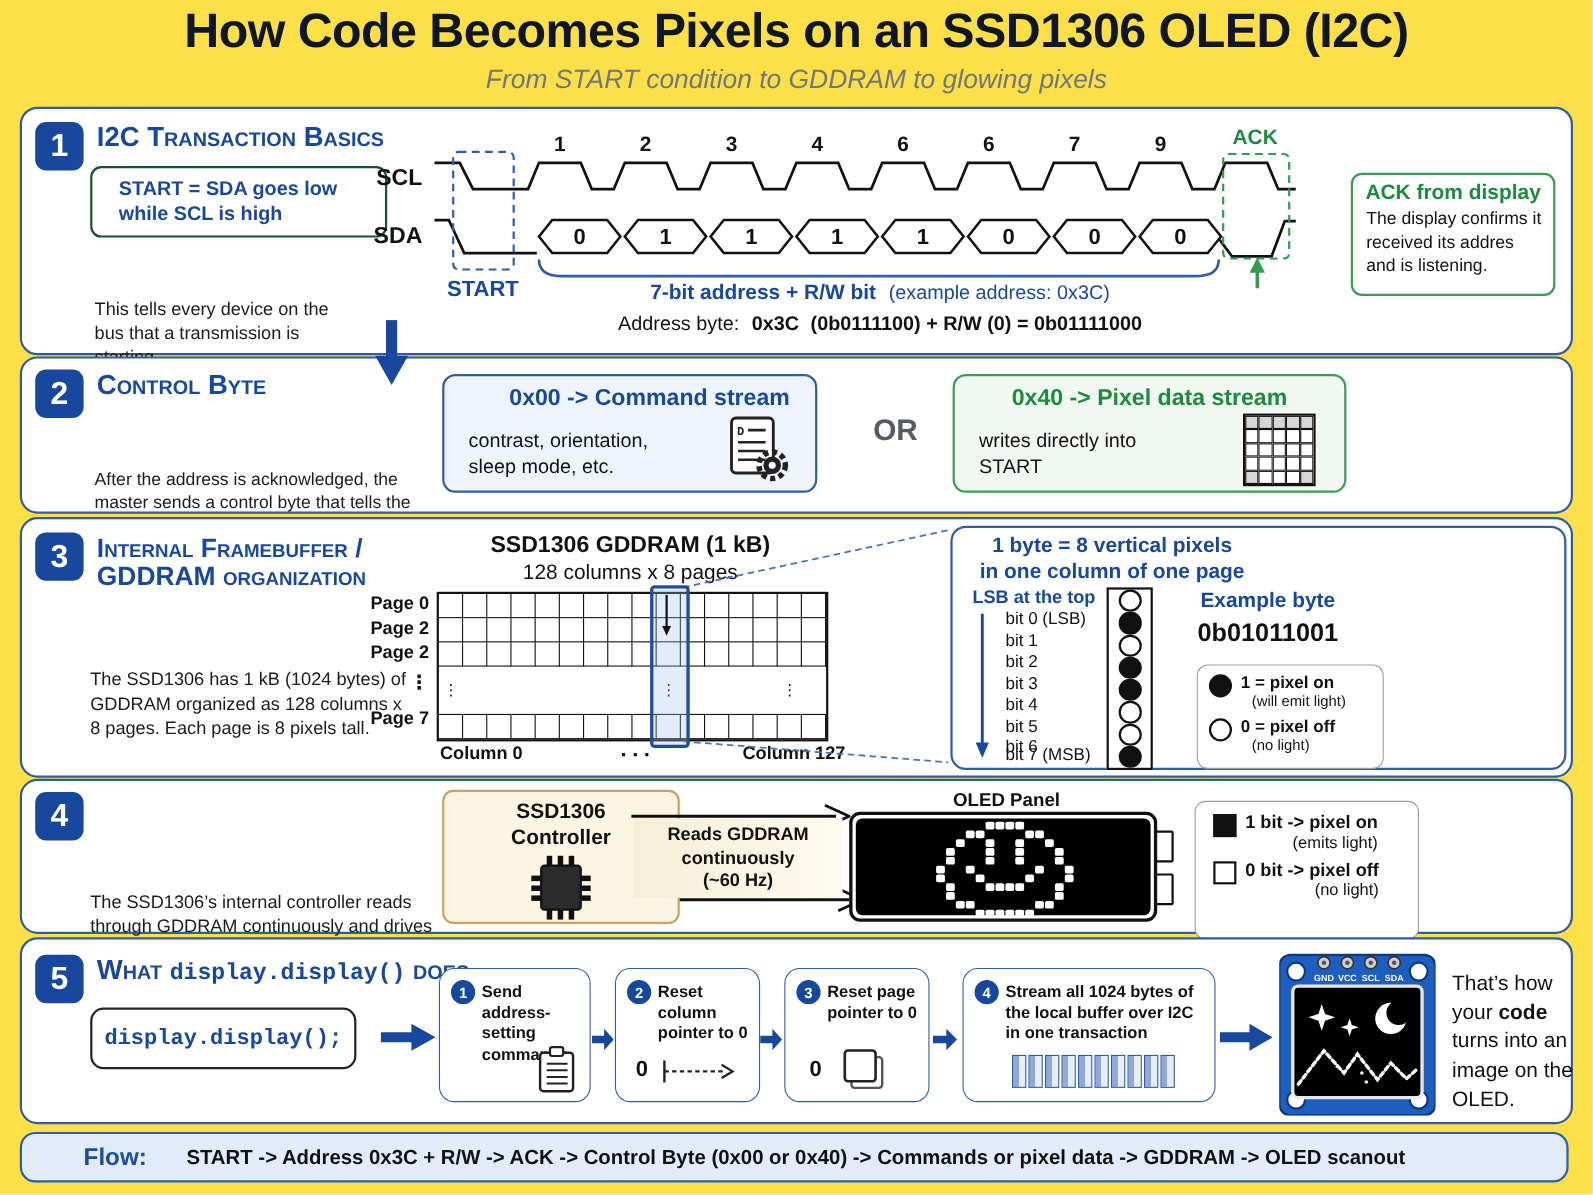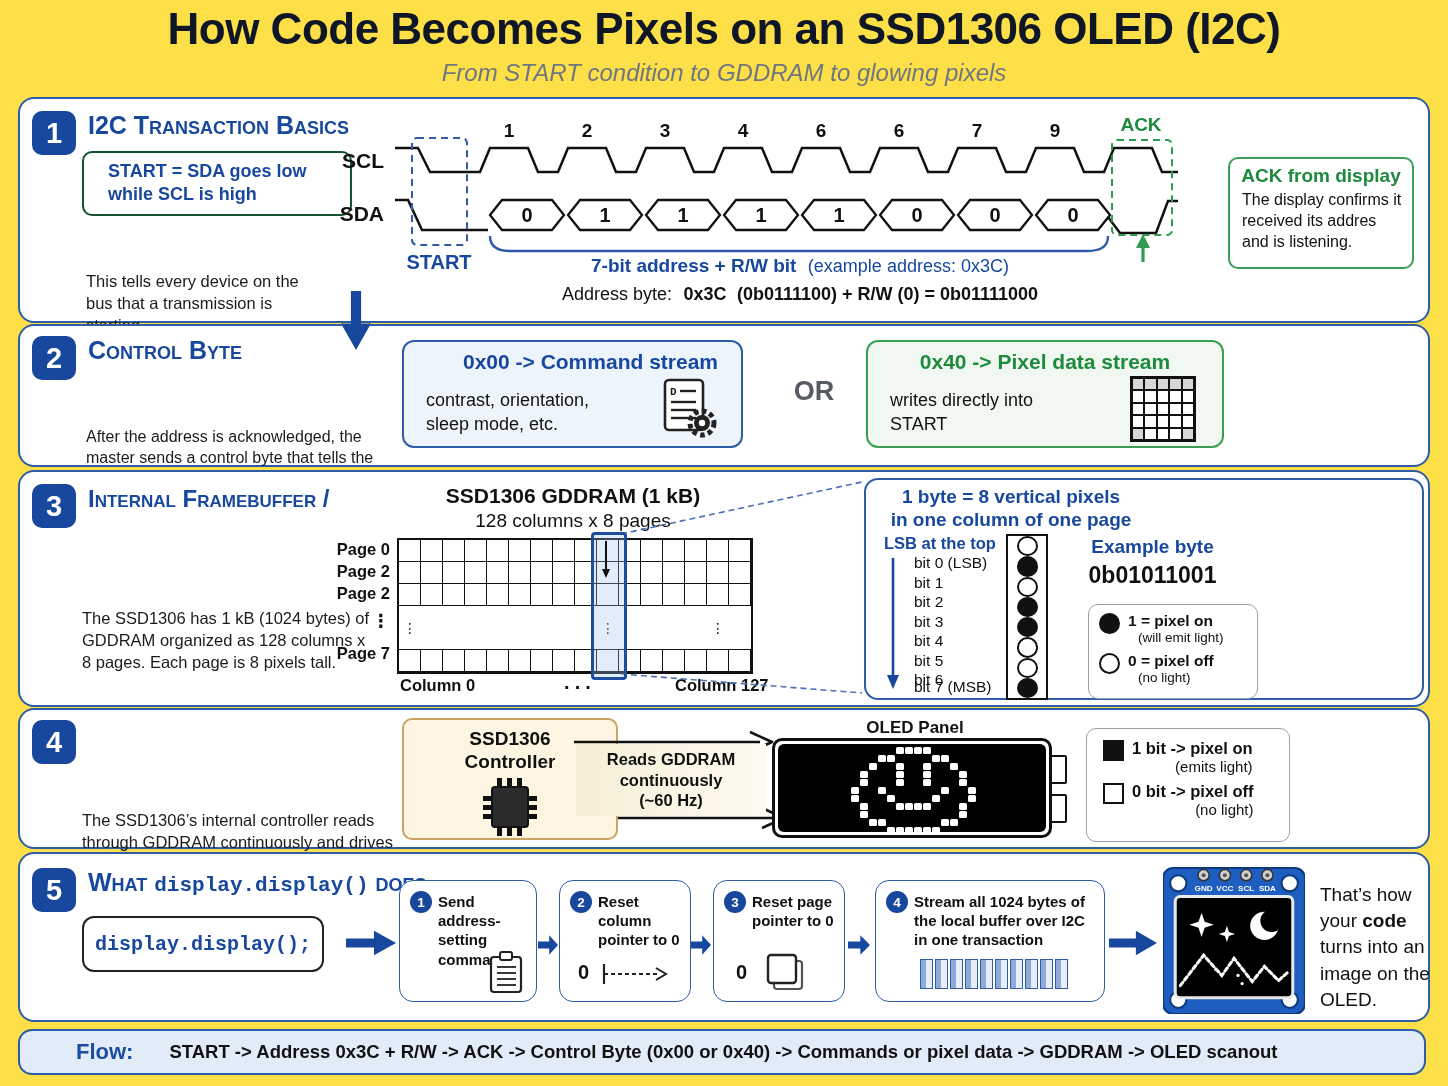--- a/index.html
+++ b/index.html
@@ -42,21 +42,21 @@
   #byte-panel .h{position:absolute;left:0;width:290px;text-align:center;font-size:19px;font-weight:700;color:#17489e;}
   #lsb-label{position:absolute;left:18px;top:54px;font-size:16.5px;font-weight:700;color:#17489e;}
   .bitlab{position:absolute;left:48px;height:19.8px;font-size:15.5px;font-weight:500;color:#111;}
   #byte-dots{position:absolute;left:140px;top:54px;width:38px;height:162px;border:2.5px solid #111;display:flex;flex-direction:column;align-items:center;justify-content:space-evenly;background:#fff;}
   .bdot{width:17px;height:17px;border:2.2px solid #111;border-radius:50%;background:#fff;}
   .bdot.fill{background:#111;}
   #examp-lab{position:absolute;left:204px;top:56px;width:165px;text-align:center;font-size:19px;font-weight:700;color:#17489e;}
   #examp-val{position:absolute;left:204px;top:82px;width:165px;text-align:center;font-size:23px;font-weight:700;color:#111;}
   .legend{border:1.6px solid #9aa0a8;border-radius:10px;background:#fff;}
   #legend3{position:absolute;left:222px;top:124px;width:158px;height:86px;padding:7px 0 0 10px;}
-  #legend4{position:absolute;left:1066px;top:18px;width:186px;height:102px;padding:10px 0 0 16px;}
+  #legend4{position:absolute;left:1066px;top:18px;width:186px;height:102px;padding:10px 0 12px 16px;}
   .lgrow{display:flex;align-items:flex-start;margin-bottom:7px;}
   .lgdot{width:17px;height:17px;border:2.2px solid #111;border-radius:50%;background:#fff;flex:0 0 auto;margin-top:1px;}
   .lgdot.fill{background:#111;}
   .lgsq{width:17px;height:17px;border:2.2px solid #111;background:#fff;flex:0 0 auto;margin-top:1px;}
   .lgsq.fill{background:#111;}
   .lgtxt{margin-left:8px;line-height:1.15;}
   .lgl{font-size:15.5px;font-weight:700;color:#111;}
   .lgn{font-size:13.5px;font-weight:500;color:#111;padding-left:10px;}
   #legend4 .lgl{font-size:16.5px;} #legend4 .lgn{font-size:15px;}
   
@@ -226,20 +226,21 @@
           <div class="picell"></div>
           <div class="picell shade"></div>
         </div>
     </div>
   </div>
 
   <div class="section" style="top:470px;height:233px;">
     <div class="badge" style="left:12px;top:12px;">3</div>
     <div class="sec-head" style="left:68px;top:14px;font-size:24px;">
       <div>Internal Framebuffer /</div>
+      <div>GDDRAM organization</div>
     </div>
     <div class="body-text" style="left:62px;top:88px;width:290px;">The SSD1306 has 1 kB (1024 bytes) of GDDRAM organized as 128 columns x 8 pages. Each page is 8 pixels tall.</div>
 
     <div style="position:absolute;left:377px;top:12px;width:352px;text-align:center;font-size:21px;font-weight:700;color:#111;">SSD1306  GDDRAM (1 kB)</div>
     <div style="position:absolute;left:377px;top:38px;width:352px;text-align:center;font-size:19px;font-weight:500;color:#111;">128 columns x 8 pages</div>
 
     <div class="pagelab" style="top:68px;">Page 0</div>
     <div class="pagelab" style="top:90px;">Page 2</div>
     <div class="pagelab" style="top:112px;">Page 2</div>
     <div class="pagelab" style="top:138px;font-size:18px;">⋮</div>

